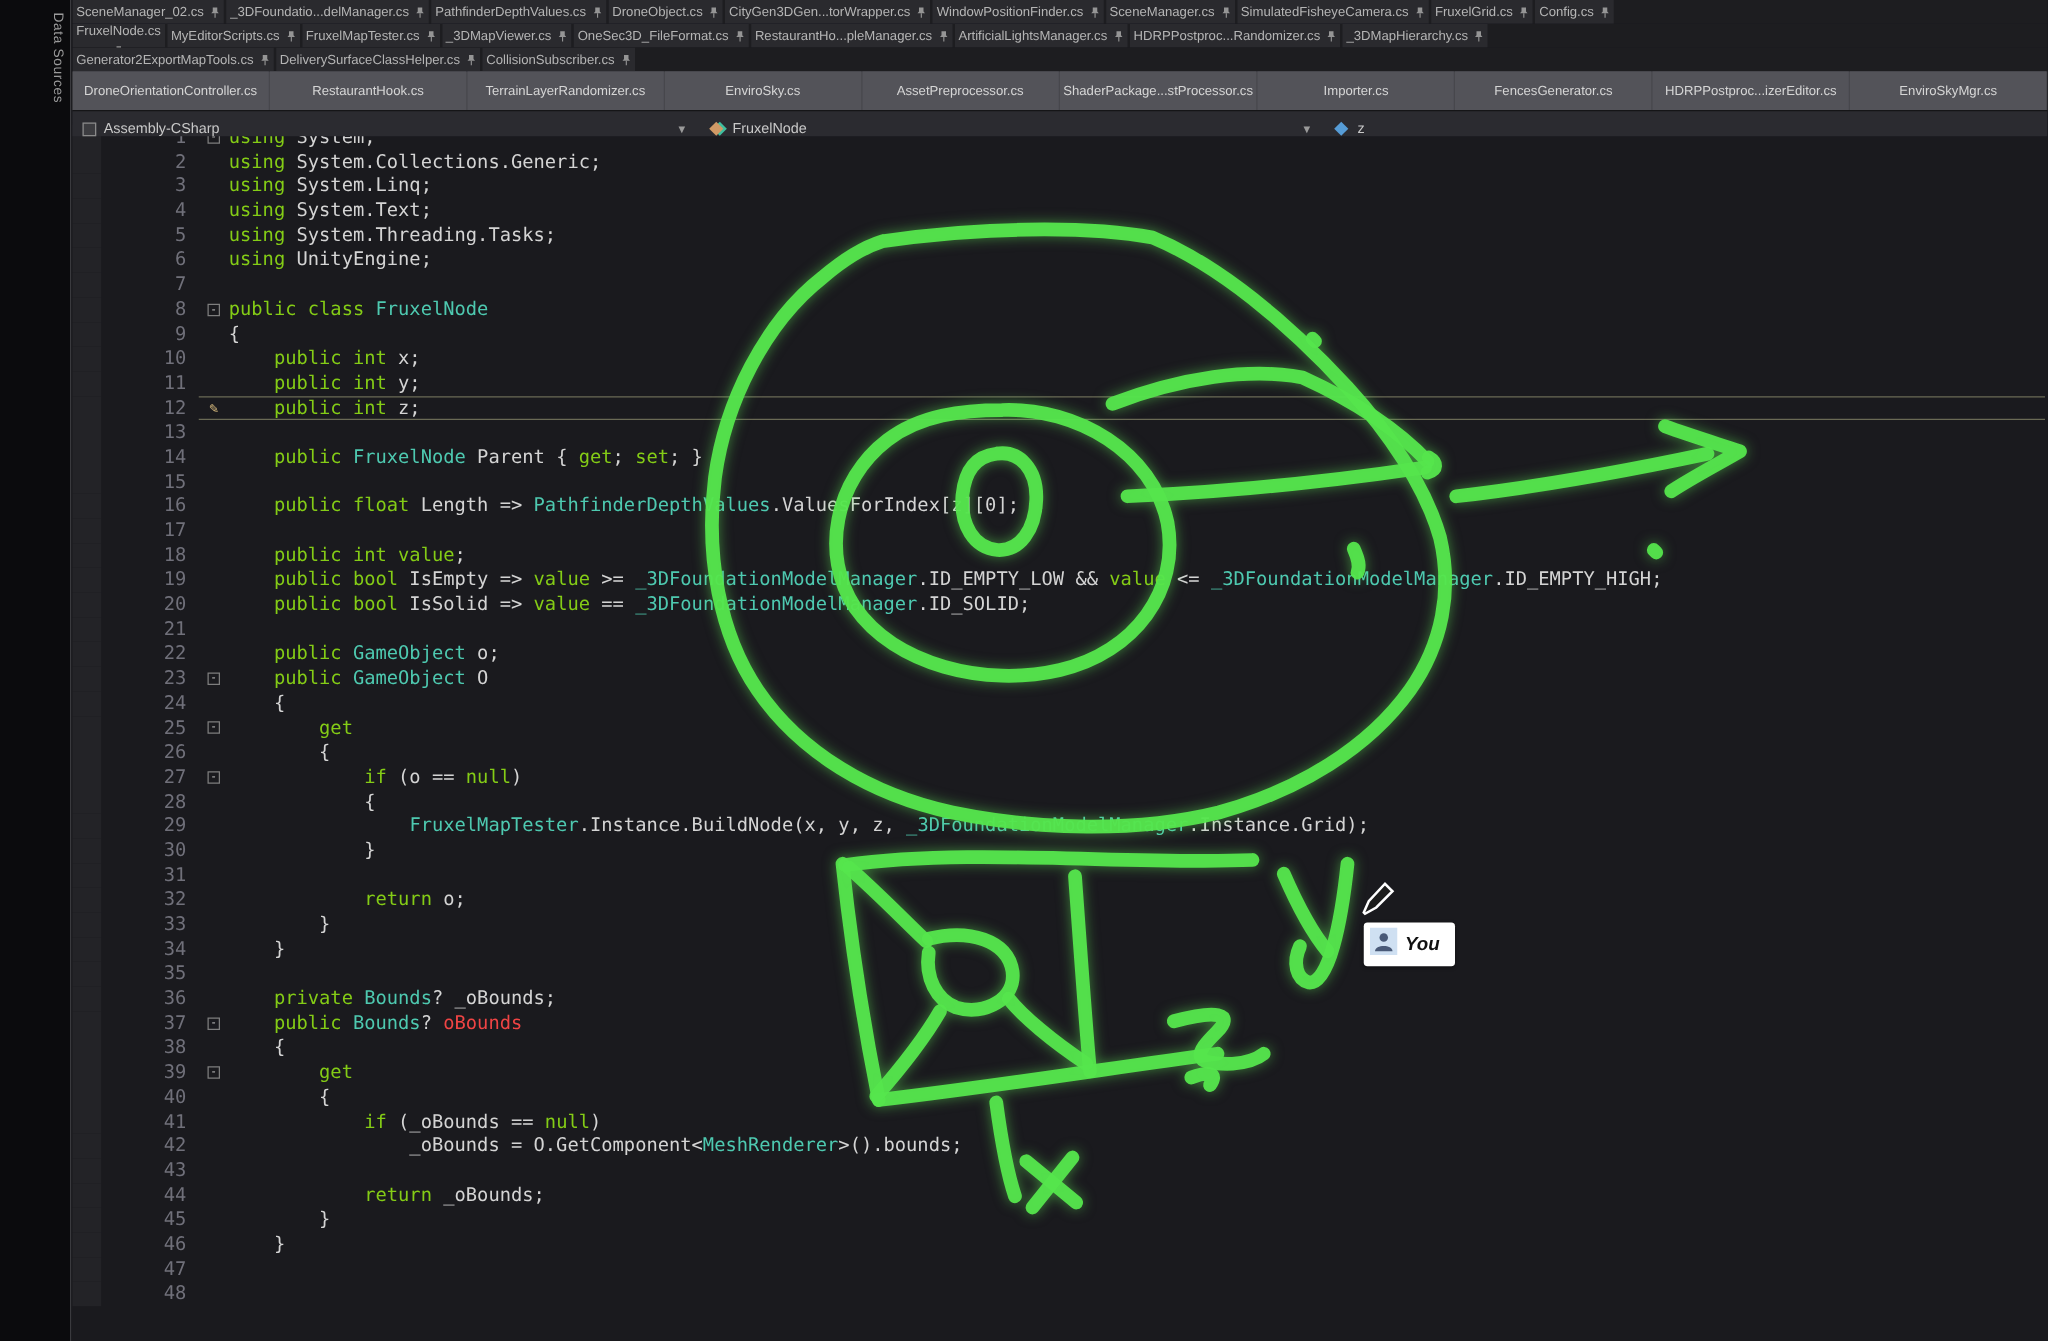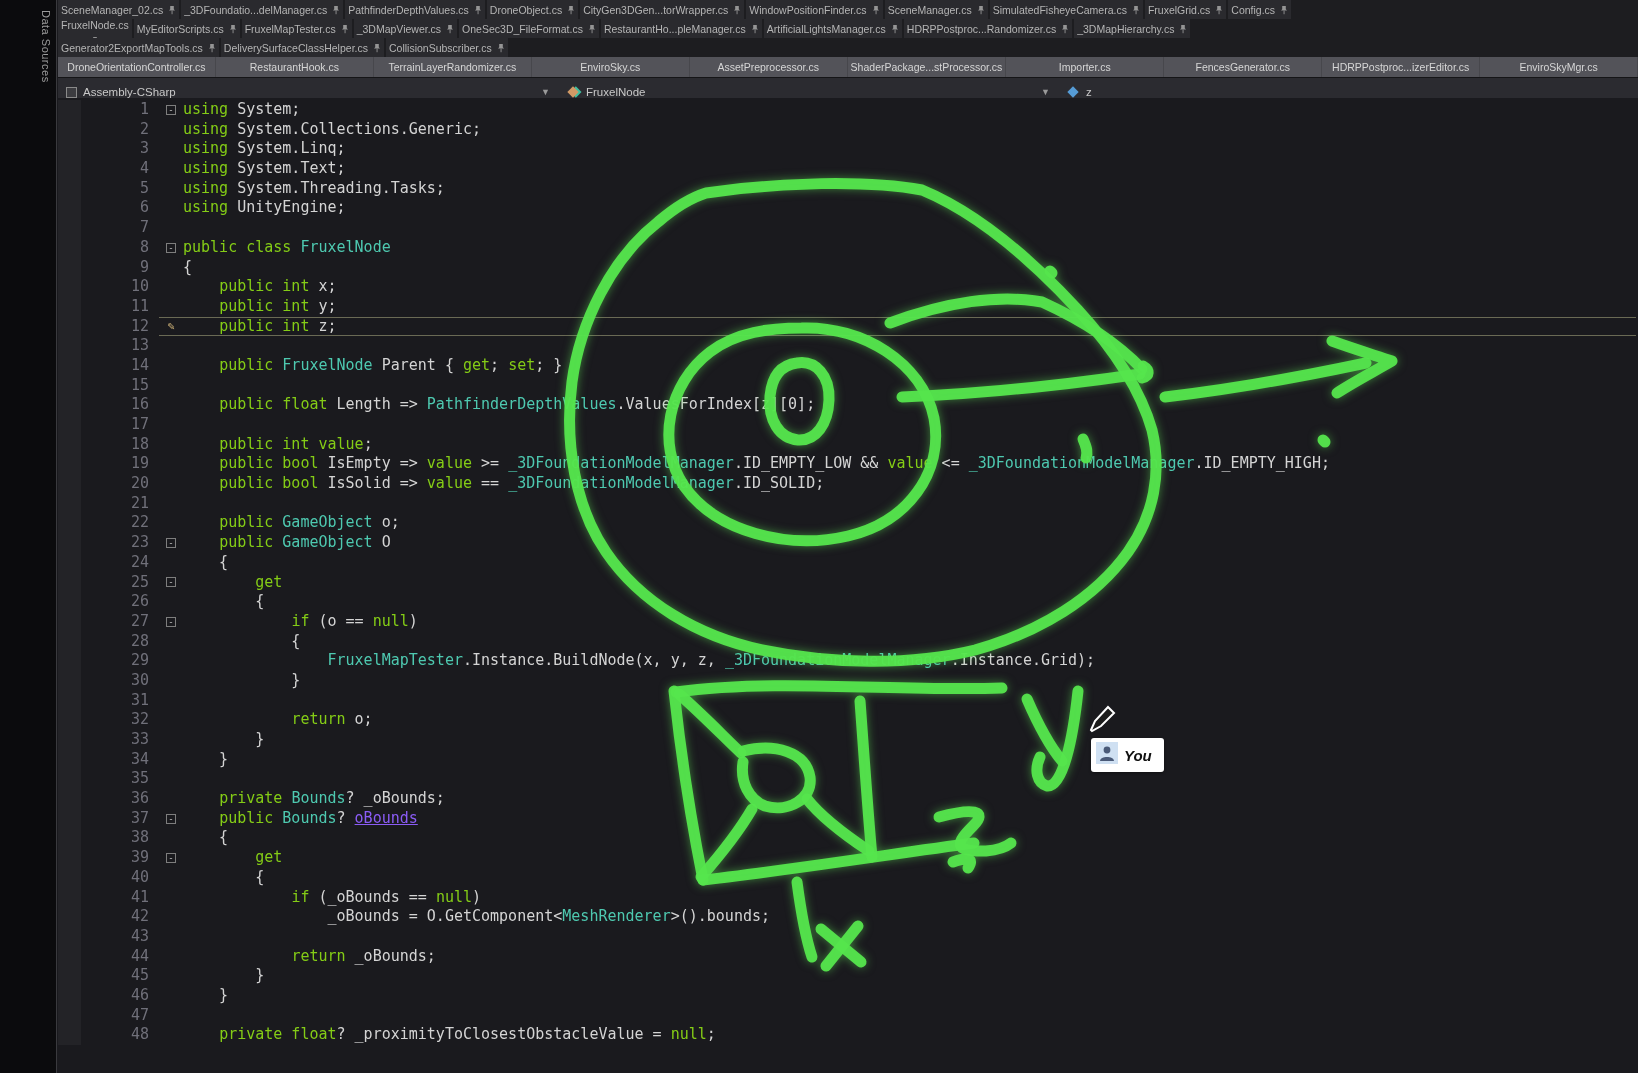--- a/index.html
+++ b/index.html
@@ -16,21 +16,21 @@
     color:#9b9b9b; font-size:11px; letter-spacing:.5px; }
 
   
   .top-area { position:absolute; left:58px; top:0; right:0; z-index:2; }
   .tab-row { display:flex; align-items:stretch; height:19px; background:#1d1d20; overflow:hidden; }
   .tab-row.dark .tab { background:#2a2a2e; color:#b5b5b5; margin-right:2px; }
   .tab { display:flex; align-items:center; gap:5px; padding:0 3px; font-size:10.5px;
     white-space:nowrap; cursor:default; }
   .tab.active { background:#3a3a40; color:#ffffff;flex-direction:column; }
   .tab .close { color:#e0e0e0; font-size:12px; line-height:1; margin-left:3px; }
-  .tab-row.light { height:20px; background:#47474c; }
+  .tab-row.light { height:31px; background:#47474c; }
   .tab-row.light .tab { flex:1; justify-content:center; background:#535359; color:#d6d6d6;
     margin-right:1px; }
   .pin { display:inline-flex; opacity:.85; }
 
   
   .crumb-bar { display:flex; height:21px; background:#2b2b30; border-top:1px solid #151517;
     color:#c8c8c8; font-size:11.5px; align-items:flex-end; }
   .crumb { display:flex; align-items:center; gap:6px; padding:0 8px; }
   .crumb .chev { margin-left:auto; color:#9a9a9a; font-size:9px; }
   .combo1 { width:500px; }
@@ -50,21 +50,21 @@
   .glyph { width:23px; flex:none; background:#232327; }
   .lnum { width:78px; flex:none; text-align:right; padding-right:10px; color:#70707a; }
   .fold { width:24px; flex:none; display:flex; align-items:center; justify-content:center; }
   .foldbox { width:10px; height:10px; border:1px solid #7e7e7e; color:#c4c4c4; font-size:9px;
     line-height:8px; text-align:center; background:#1a1a1e; }
   .pencil { color:#d7ba7d; font-size:12px; }
   .code { white-space:pre; color:#d4d4d4; }
   .tok-k { color:#84cc16; }
   .tok-t { color:#4ec9b0; }
   .tok-p { color:#d4d4d4; }
-  .tok-u { color:#8b5cf6; text-decoration:underline; }
+  .tok-u { color:#ef4444; }
   .code-line.current::after { content:""; position:absolute; left:101px; right:2px; top:0; bottom:0;
     border-top:1px solid #6a6a55; border-bottom:1px solid #6a6a55; pointer-events:none; }
 
   
   .annotation-layer { position:absolute; inset:0; z-index:10; pointer-events:none; }
   .annotation-layer svg { position:absolute; inset:0;
     filter:drop-shadow(0 0 5px rgba(100,240,90,.5)); }
   .annotation-layer path { fill:none; stroke-linecap:round; stroke-linejoin:round; opacity:.95; }
 
   .cursor-wrap { position:absolute; z-index:11; }
@@ -635,21 +635,20 @@
       <div class="code-line">
         <div class="glyph"></div>
         <div class="lnum">47</div>
         <div class="fold"></div>
         <div class="code"></div>
       </div>
       <div class="code-line">
         <div class="glyph"></div>
         <div class="lnum">48</div>
         <div class="fold"></div>
-        <div class="code"><span class="tok-p">    </span><span class="tok-k">private float</span><span class="tok-p">? _proximityToClosestObstacleValue = </span><span class="tok-k">null</span><span class="tok-p">;</span></div>
       </div>
     </div>
 </div>
 
 <div class="annotation-layer">
   <svg width="1638" height="1073" viewBox="0 0 1638 1073">
       <path d="M 706 193 C 780 182 868 180 922 190 C 975 212 1030 258 1078 310 C 1110 345 1140 388 1152 430 C 1162 472 1154 515 1128 552 C 1095 598 1040 632 975 650 C 910 666 830 664 762 650 C 697 636 640 602 606 552 C 576 508 564 445 572 382 C 580 322 612 258 658 222 C 672 210 690 198 706 193" stroke="#55e64d" stroke-width="11"></path>
       <path d="M 802 328 C 862 326 922 362 934 418 C 944 472 908 522 848 536 C 788 550 716 532 684 486 C 656 444 668 384 710 352 C 736 332 770 328 802 328" stroke="#55e64d" stroke-width="11"></path>
       <path d="M 797 363 C 816 360 830 376 829 400 C 828 424 816 441 798 440 C 779 438 768 420 770 396 C 772 376 781 365 797 363" stroke="#55e64d" stroke-width="11"></path>
       <path d="M 890 323 C 945 302 1000 294 1042 302 C 1086 322 1120 346 1142 369" stroke="#55e64d" stroke-width="11"></path>

